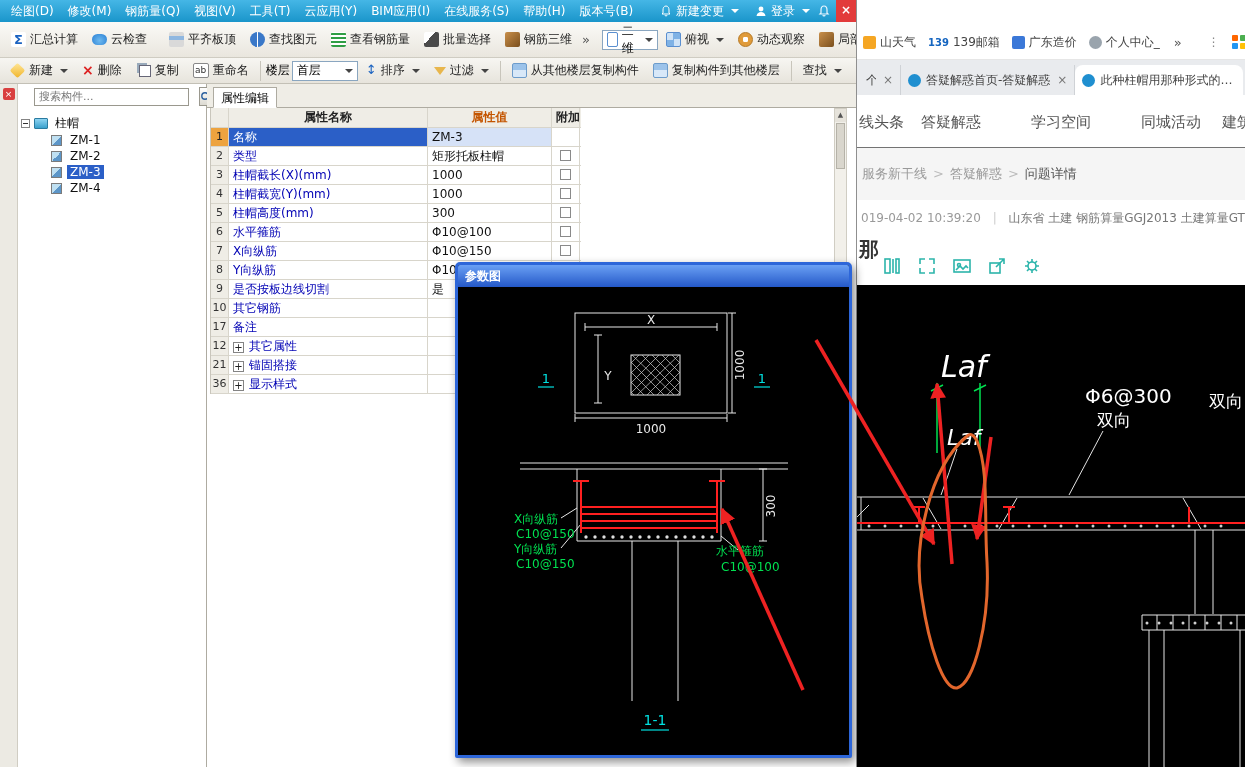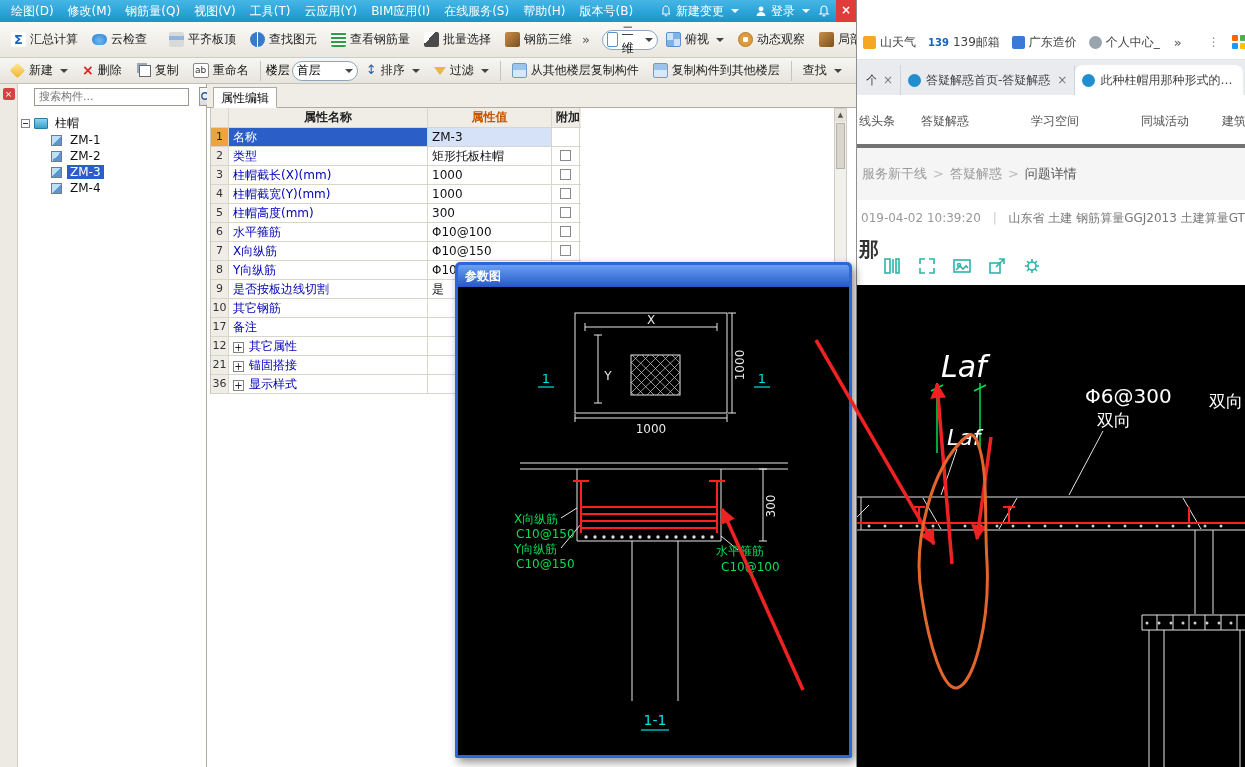--- a/index.html
+++ b/index.html
@@ -46,21 +46,21 @@
   .ic-orbit { background:radial-gradient(circle,#fff 30%,#e09b3a 32%); border-radius:50%; border:1px solid #b57722; }
   .ic-new { background:linear-gradient(135deg,#ffe79a,#f0b429); transform:rotate(45deg); width:11px; height:11px; margin:2px; }
   .ic-del { color:#d22; font-weight:bold; font-size:14px; line-height:14px; width:auto; }
   .ic-copy { width:12px; height:12px; border:1px solid #667; background:#fff; box-shadow:-3px -3px 0 -1px #9ab; margin-left:3px; }
   .ic-rename { background:#fff; border:1px solid #888; color:#333; font-size:9px; line-height:13px; text-align:center; width:16px; }
   .ic-sort { color:#1a62c0; font-size:13px; width:auto; line-height:14px; }
   .funnel { width:0; height:0; border-left:6px solid transparent; border-right:6px solid transparent;
     border-top:8px solid #e8b64c; display:inline-block; }
   .ic-floorcopy { background:linear-gradient(180deg,#9cc3ea 50%,#d8e8f8 50%); border:1px solid #6d9ccb; }
   .combo { display:flex; align-items:center; gap:4px; background:#fff; border:1px solid #8aa6c0;
-    height:20px; padding:0 4px; border-radius:10px; }
+    height:20px; padding:0 4px; border-radius:0; }
   .combo .caret { border-top-color:#444; }
 
   .left-strip { position:absolute; left:0; top:84px; width:18px; height:683px;
     background:#eceae3; border-right:1px solid #d0cdc3; }
   .strip-close { width:12px; height:12px; margin:4px auto; background:#d94040; color:#fff;
     font-size:9px; line-height:12px; text-align:center; border-radius:2px; }
 
   .sidebar { position:absolute; left:18px; top:84px; width:189px; height:683px;
     background:#fff; border-right:1px solid #aeaba1; }
   .search-row { display:flex; align-items:center; gap:10px; padding:3px 16px; }
@@ -125,21 +125,21 @@
   .appgrid span { border-radius:1px; }
   .tabbar { position:absolute; left:0; top:60px; width:100%; height:35px; background:#e9ebee;
     display:flex; align-items:flex-end; padding:0 2px; }
   .tab { display:flex; align-items:center; gap:5px; height:30px; padding:0 7px; color:#444;
     border-right:1px solid #cfd2d6; max-width:180px; overflow:hidden; white-space:nowrap; }
   .tab .tlabel { overflow:hidden; text-overflow:ellipsis; }
   .tab.active { background:#fff; border-radius:8px 8px 0 0; border-right:none; flex:1; max-width:none; }
   .favicon { width:13px; height:13px; border-radius:50%; background:#1f8fd0; flex:none; }
   .tclose { color:#777; font-size:12px; padding-left:2px; }
   .sitenav { position:absolute; left:0; top:95px; width:100%; height:53px; background:#fff;
-    border-bottom:4px solid #737373; font-size:12px; color:#555; }
+    border-bottom:1px solid #737373; font-size:15px; color:#555; }
   .sitenav span { position:absolute; top:18px; white-space:nowrap; }
   .crumbs { position:absolute; left:0; top:148px; width:100%; height:52px; background:#f5f5f5;
     color:#999; font-size:13px; line-height:52px; padding-left:5px; white-space:nowrap; overflow:hidden; }
   .crumbs .cur { color:#555; }
   .crumb-sep { margin:0 6px; color:#bbb; }
   .qcontent { position:absolute; left:0; top:200px; width:100%; height:85px; background:#fff; }
   .qmeta { position:absolute; left:4px; top:10px; color:#999; font-size:12px; white-space:nowrap; overflow:hidden; width:385px; }
   .qmeta .info { color:#777; }
   .title-frag { position:absolute; left:2px; top:36px; font-size:20px; font-weight:bold; color:#333; }
   .actions { position:absolute; left:24px; top:55px; display:flex; gap:13px; }

